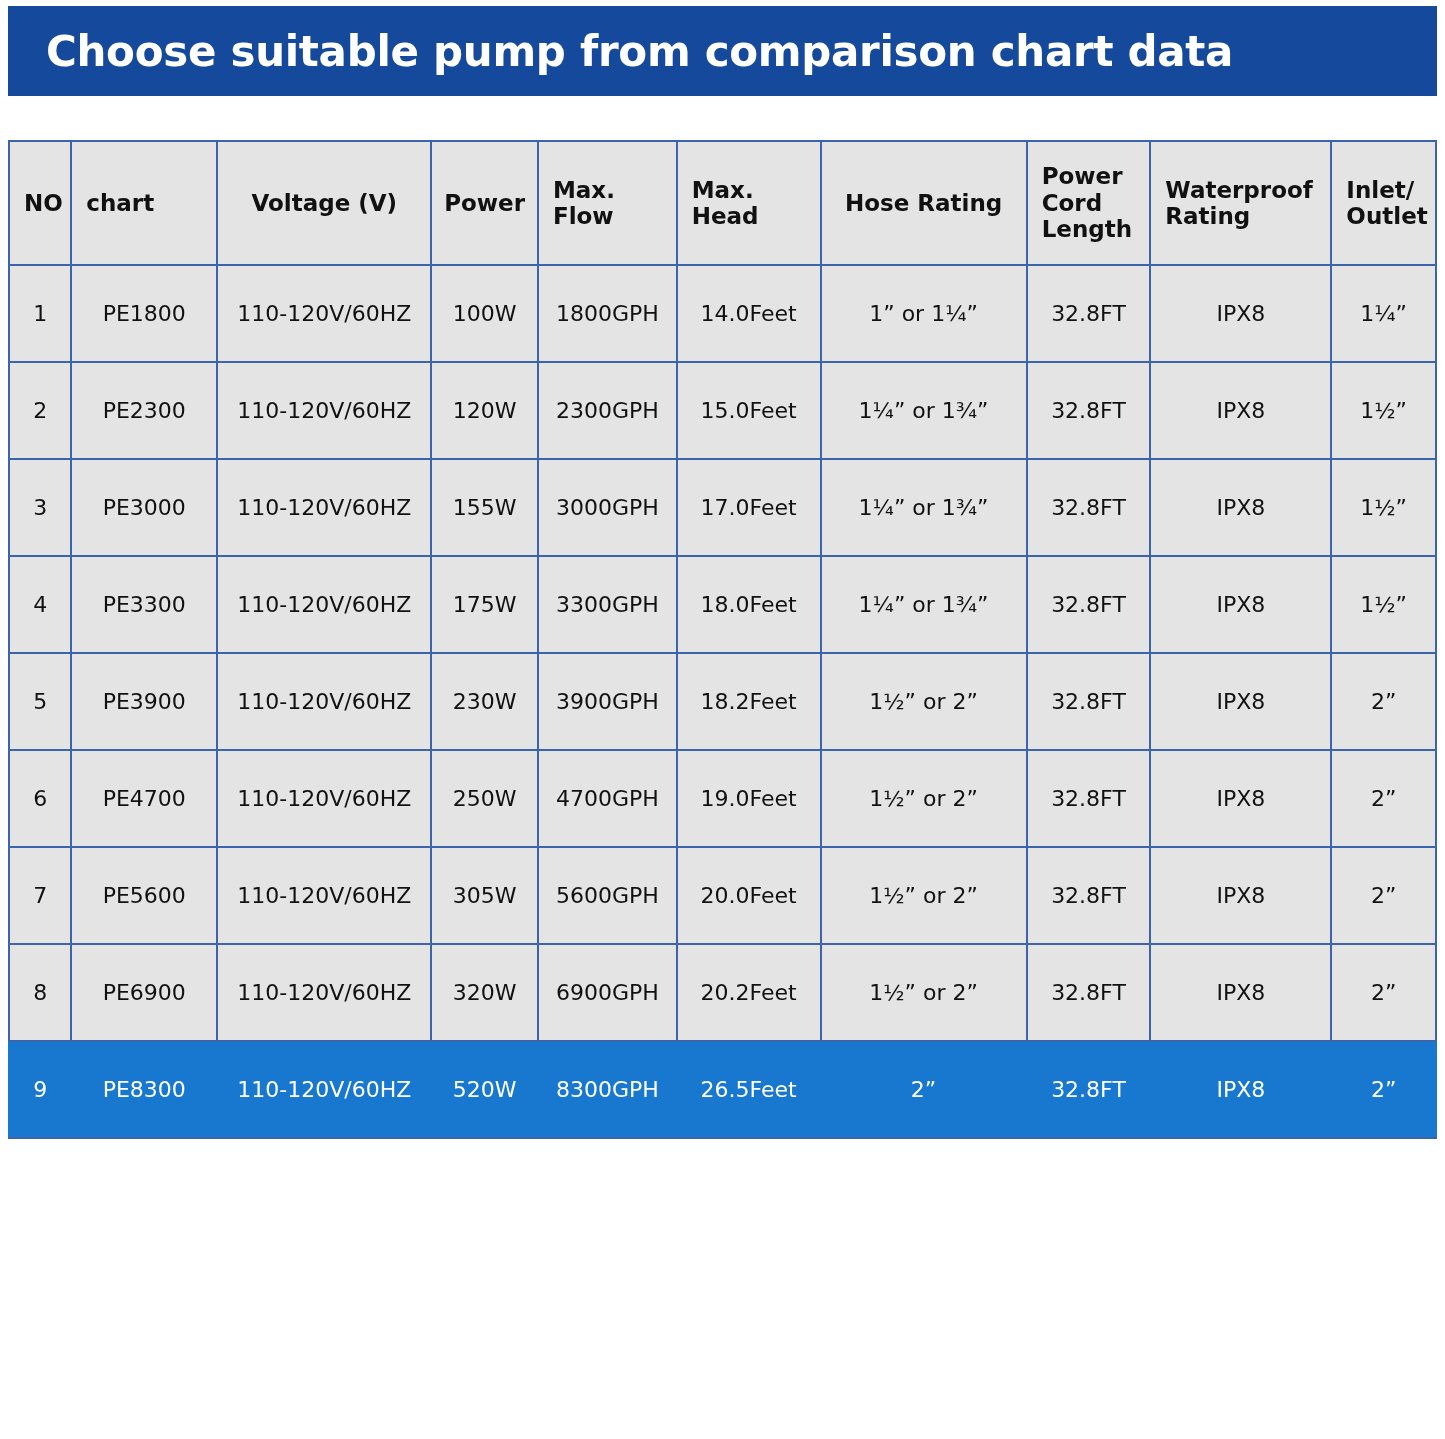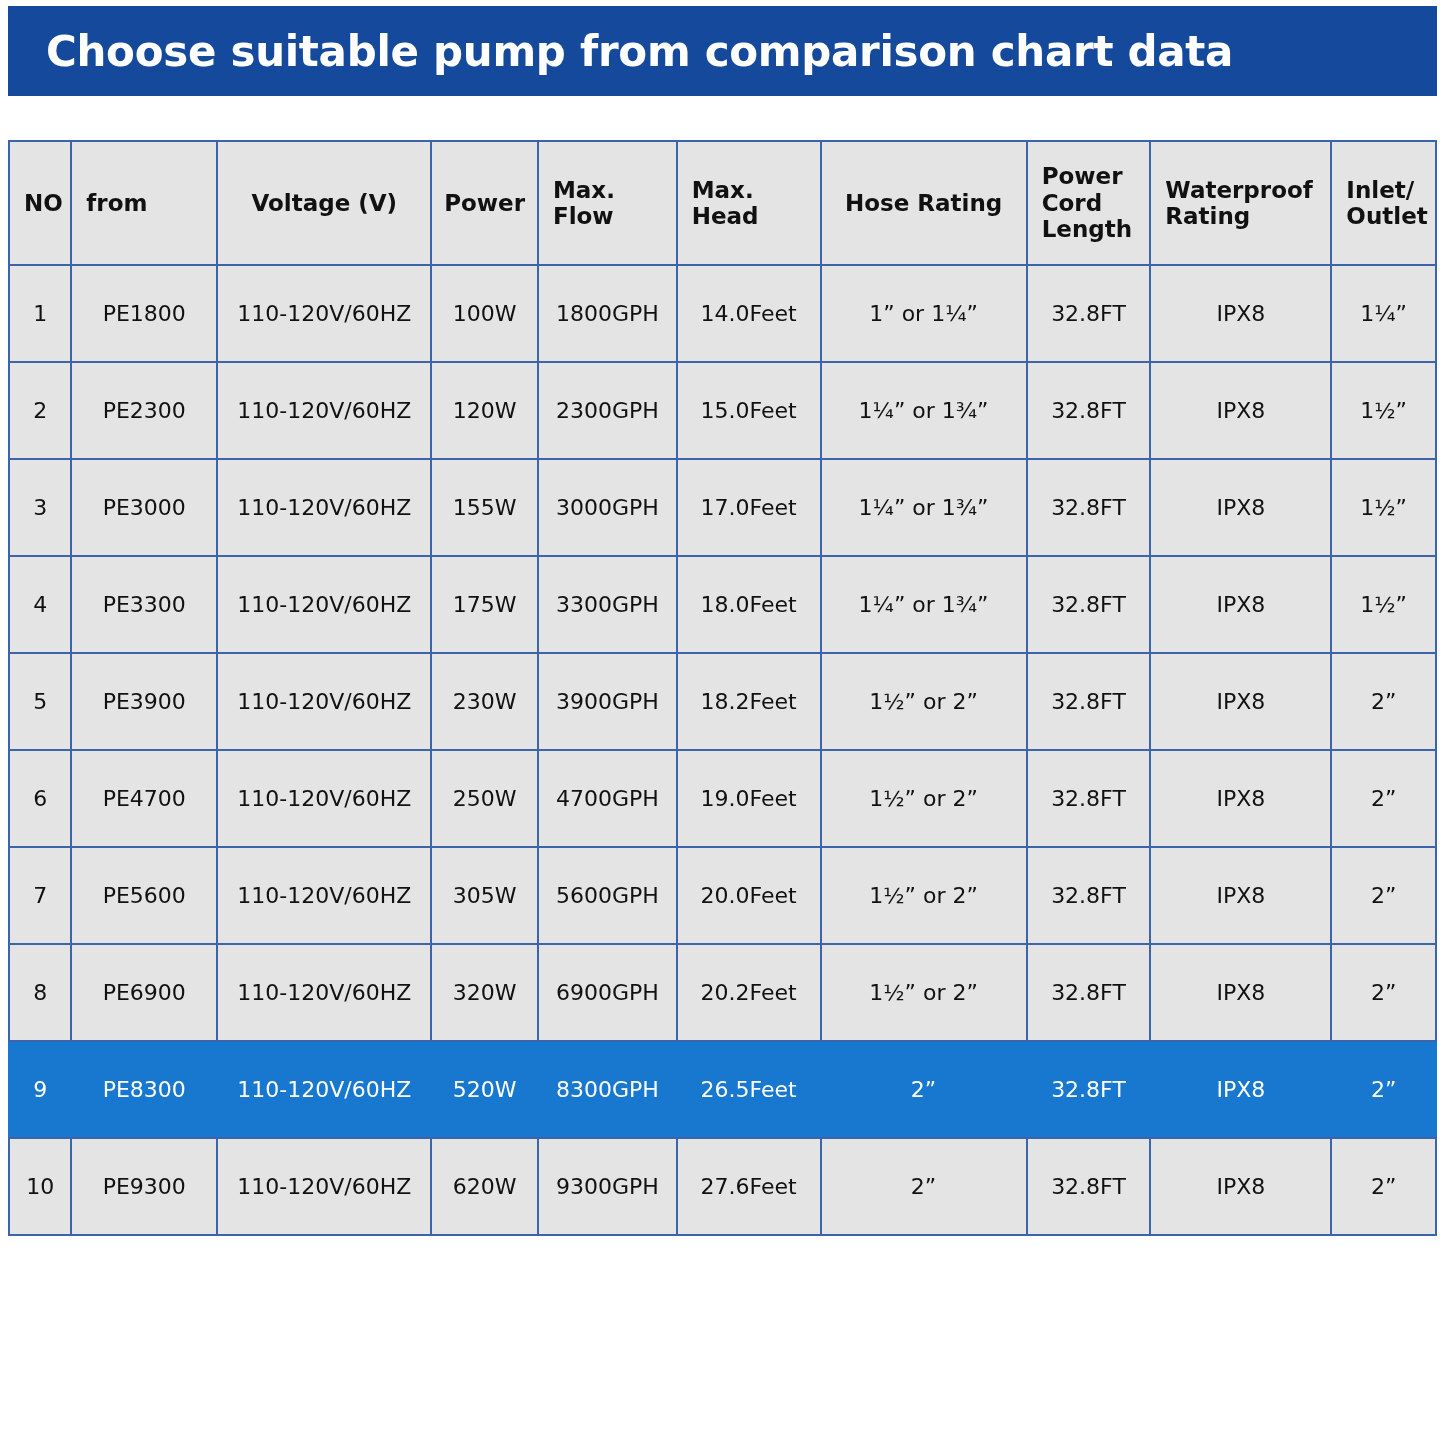--- a/index.html
+++ b/index.html
@@ -115,21 +115,21 @@
           <col class="c4">
         <col class="c5">
           <col class="c6">
           <col class="c7">
           <col class="c8">
           <col class="c9">
       </colgroup>
       <thead>
         <tr>
           <th class="left-al"><span>NO</span></th>
-          <th class="left-al"><span>from</span></th>
+          <th class="left-al"><span>chart</span></th>
           <th><span>Voltage (V)</span></th>
           <th><span>Power</span></th>
           <th class="left-al">Max.<br>Flow</th>
           <th class="left-al">Max.<br>Head</th>
           <th><span>Hose Rating</span></th>
           <th class="left-al">Power<br>Cord<br>Length</th>
           <th class="left-al">Waterproof<br>Rating</th>
           <th class="left-al">Inlet/<br>Outlet</th>
         </tr>
       </thead>
@@ -235,29 +235,17 @@
           <td>PE8300</td>
           <td>110-120V/60HZ</td>
           <td>520W</td>
           <td>8300GPH</td>
           <td>26.5Feet</td>
           <td>2”</td>
           <td>32.8FT</td>
           <td>IPX8</td>
           <td>2”</td>
         </tr>
-        <tr>
-          <td>10</td>
-          <td>PE9300</td>
-          <td>110-120V/60HZ</td>
-          <td>620W</td>
-          <td>9300GPH</td>
-          <td>27.6Feet</td>
-          <td>2”</td>
-          <td>32.8FT</td>
-          <td>IPX8</td>
-          <td>2”</td>
-        </tr>
       </tbody>
     </table>
   </div>
 
 </div>
 
 </body></html>

